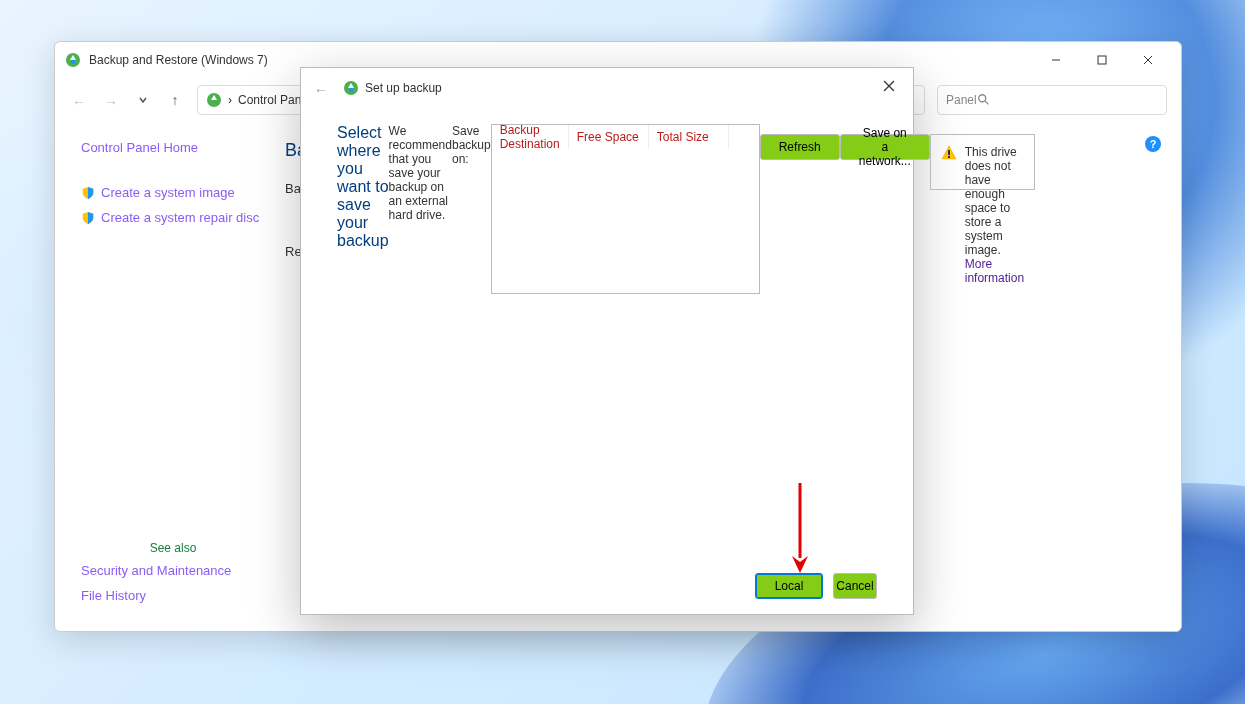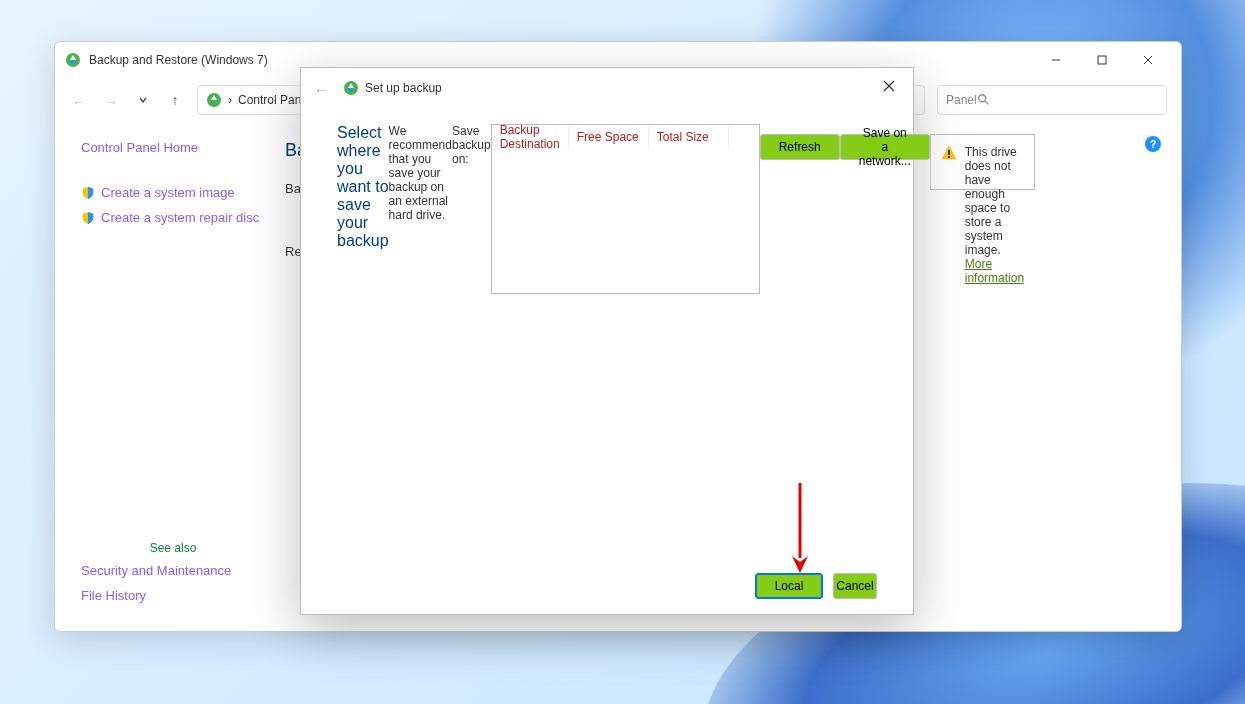--- a/index.html
+++ b/index.html
@@ -56,21 +56,21 @@
 .col-total { width: 80px; }
 .drive-icon { width: 20px; height: 14px; background: linear-gradient(#888, #555); border-radius: 2px; }
 .drive-icon.blue { background: linear-gradient(#4aa8ff, #0078d4); }
 
 .btn-row { display: flex; justify-content: space-between; margin-top: 10px; }
 .btn { height: 26px; padding: 0 18px; font-size: 12px; background: #84cc16; border: 1px solid #bbb; border-radius: 3px; cursor: pointer; display: inline-flex; align-items: center; }
 .btn.primary { border-color: #0078d4; box-shadow: inset 0 0 0 1px #0078d4; }
 
 .warning-box { border: 1px solid #bbb; margin-top: 10px; padding: 10px; font-size: 12px; color: #333; display: flex; align-items: flex-start; gap: 8px; height: 56px; }
 .warn-icon { width: 16px; height: 16px; flex-shrink: 0; }
-.more-link { color: #4d7c0f; text-decoration: underline; cursor: pointer; margin-top: 8px; }
+.more-link { color: #4c1d95; cursor: pointer; margin-top: 8px; }
 
 .dialog-footer { height: 56px; display: flex; align-items: center; justify-content: flex-end; padding: 0 36px; gap: 10px; }
 
 .arrow-annotation { position: absolute; left: 788px; top: 478px; z-index: 200; pointer-events: none; }
 .arrow-svg { width: 24px; height: 100px; }
 </style>
 </head>
 <body>
 
 <div class="desktop-bg">

